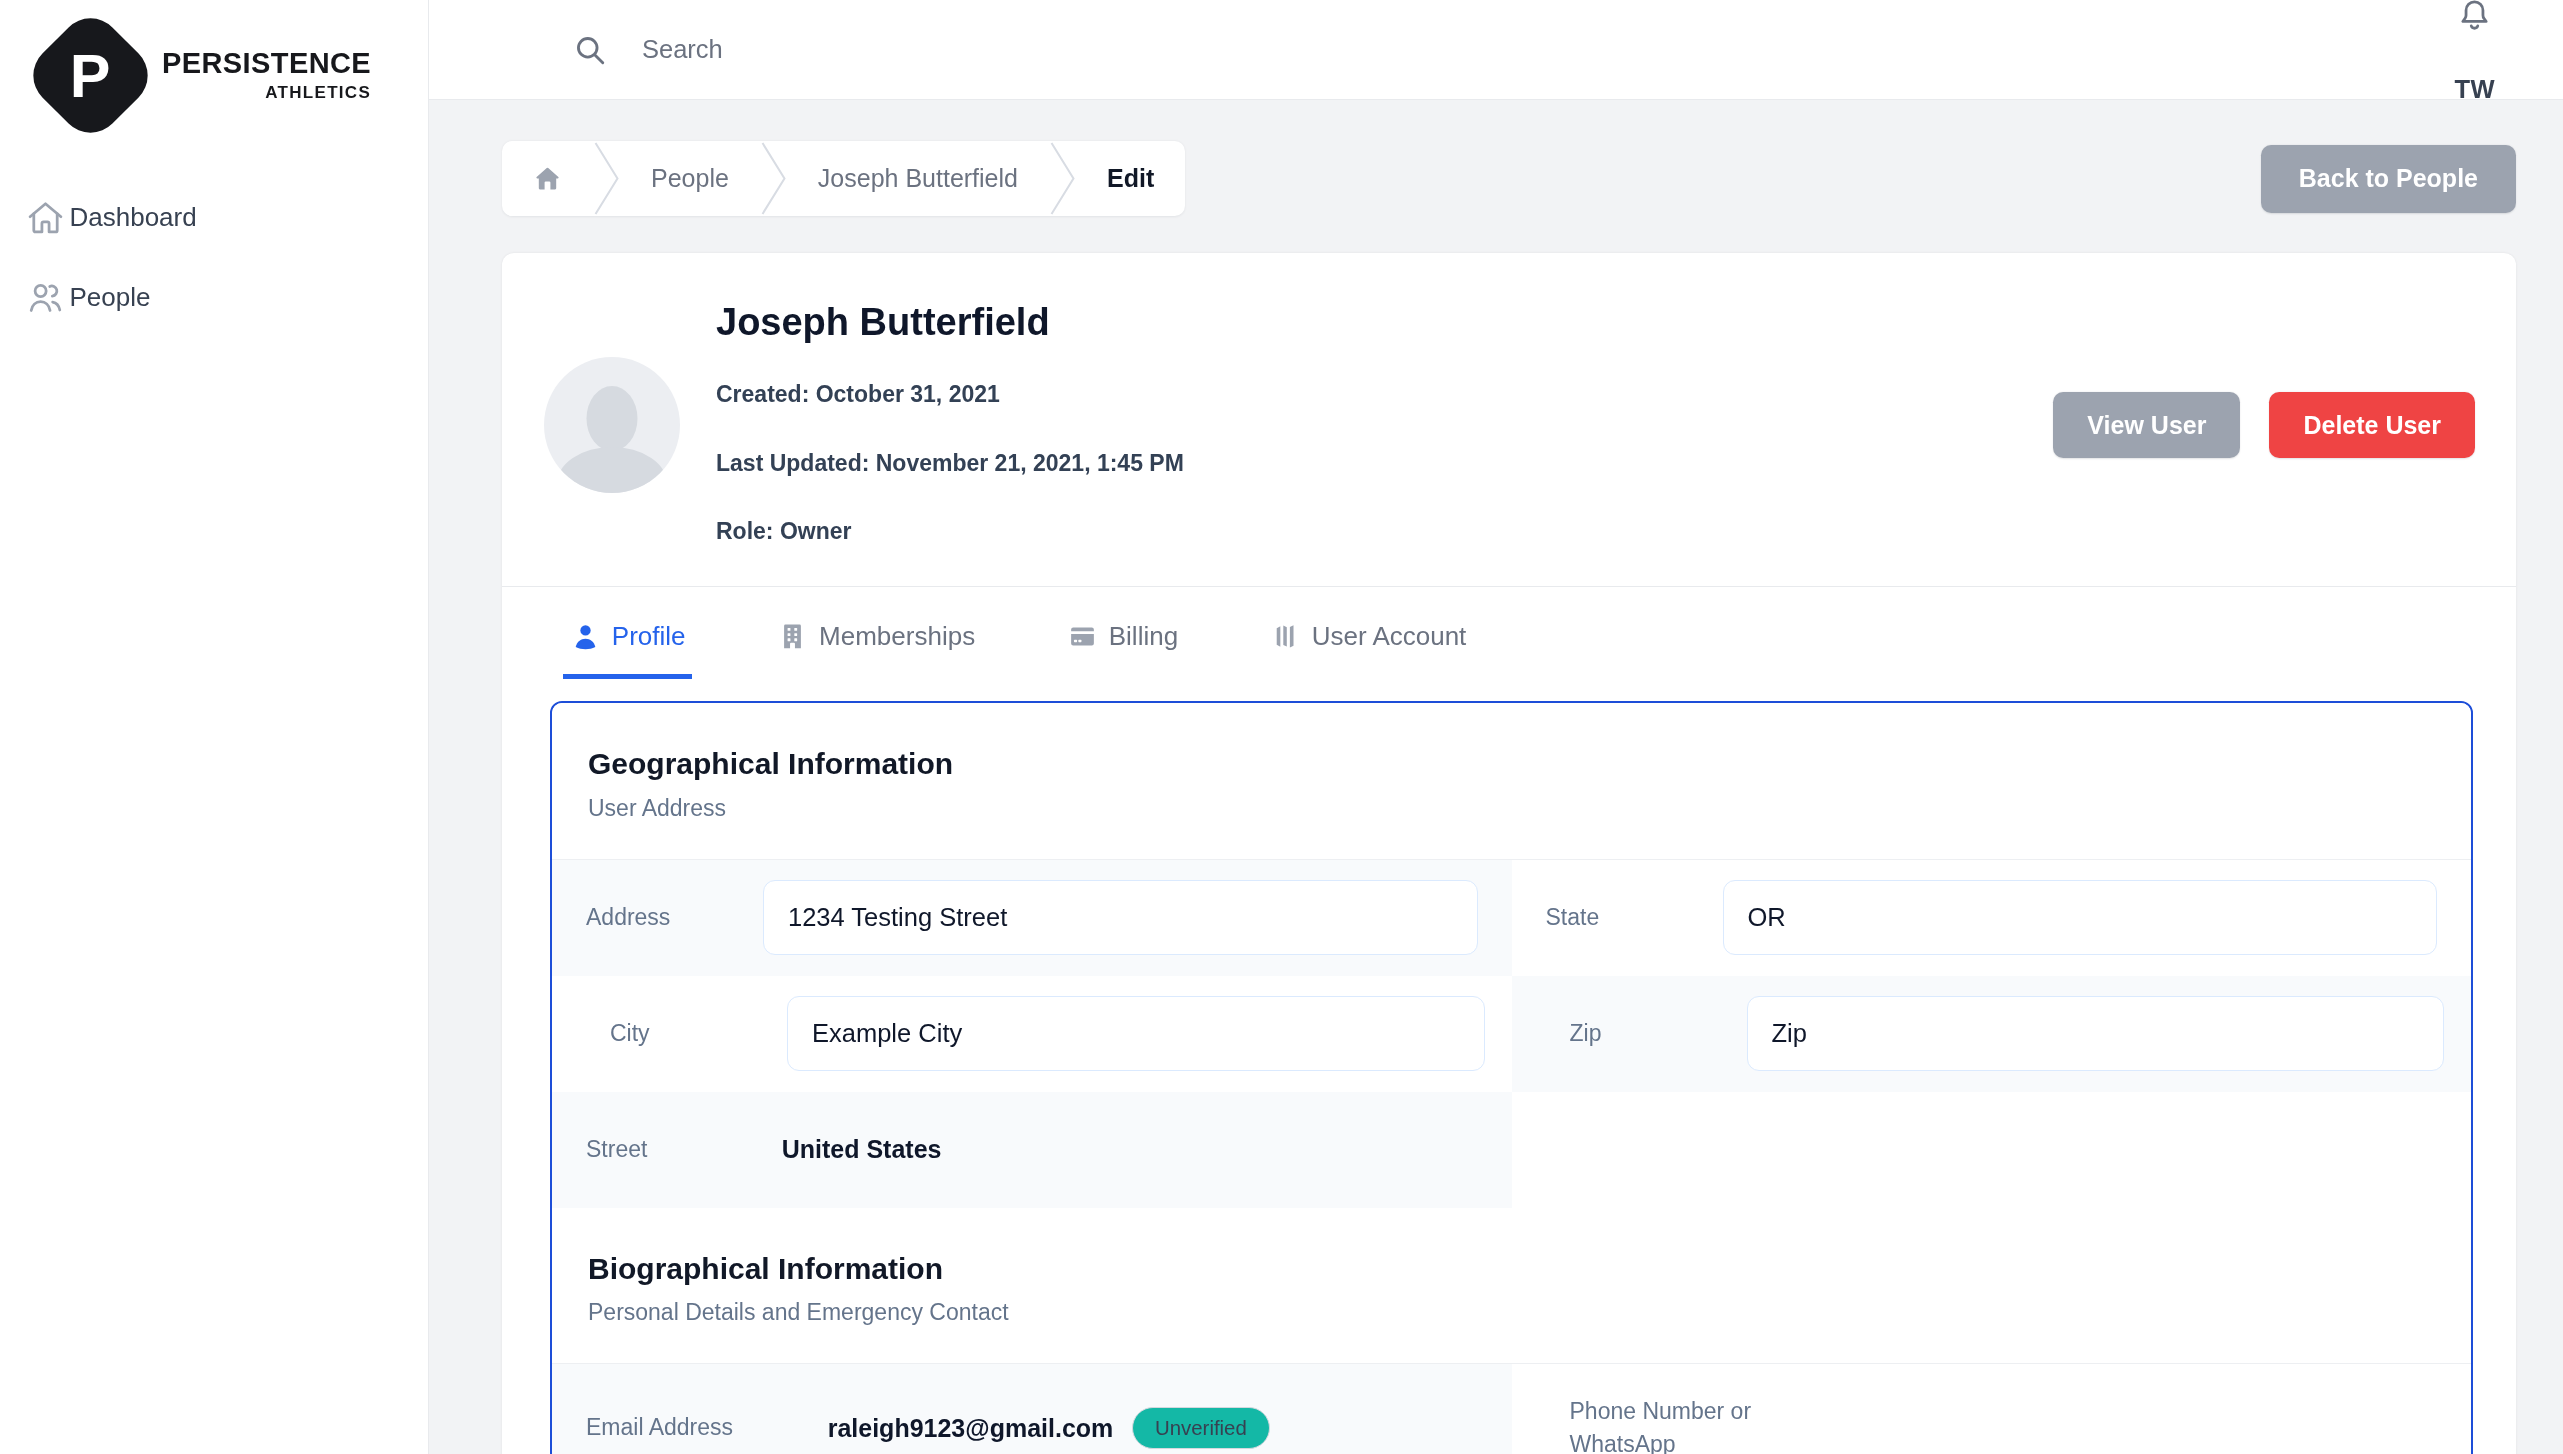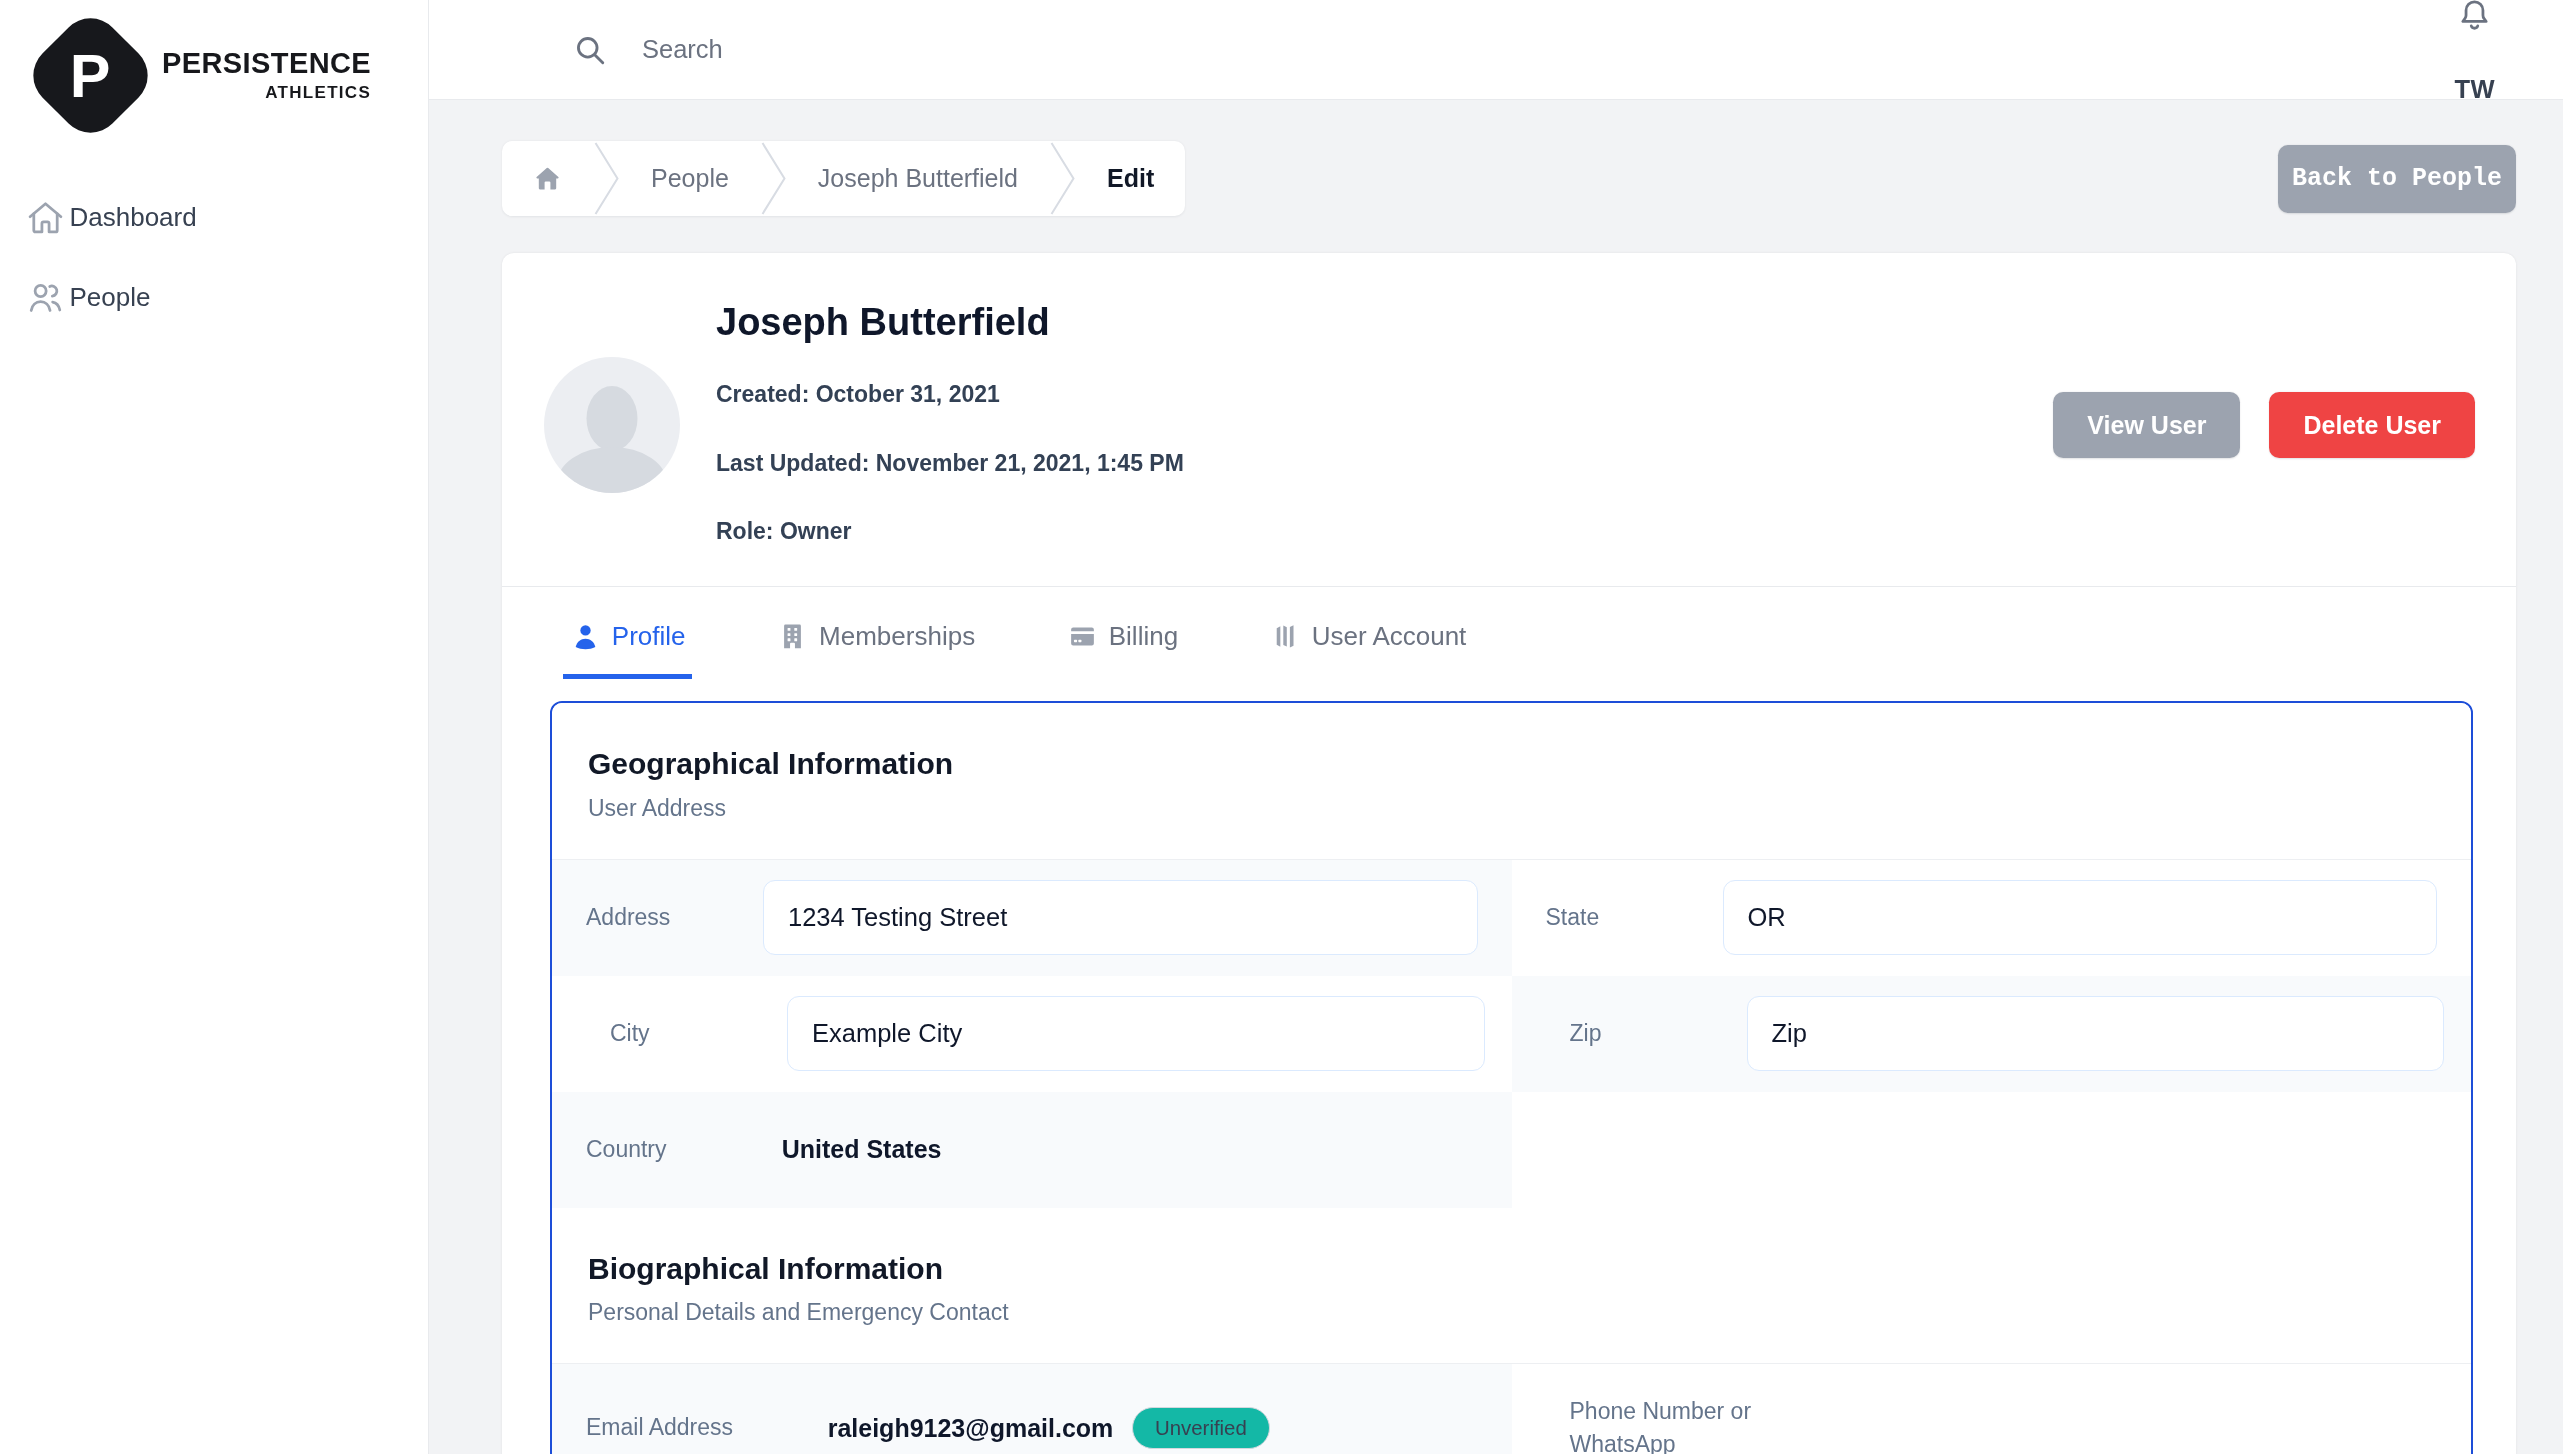--- a/index.html
+++ b/index.html
@@ -43,21 +43,21 @@
   .crumb { display:flex; align-items:center; padding:0 31px; height:100%; font-size:25px; color:#6B7280; cursor:pointer; }
   .crumb svg { width:29px; height:29px; color:#9CA3AF; }
   .crumb.current { color:#111827; font-weight:600; cursor:default; }
   .crumb-sep { height:75px; flex:none; }
 
   .btn { border:none; border-radius:10.2px; font-size:25px; font-weight:600; color:#fff;
          display:inline-flex; align-items:center; justify-content:center; cursor:pointer;
          box-shadow:0 0.9px 1.7px rgba(16,24,40,.12); font-family:inherit; }
   .btn-gray { background:#9CA3AF; }
   .btn-red  { background:#EF4444; }
-  .btn-back { height:68px; padding:0 14px;font-family:Liberation Mono, monospace; }
+  .btn-back { height:68px; padding:0 38px; }
 
   
   .card { margin-top:37px; background:#fff; border-radius:12px;
           box-shadow:0 0.9px 2.6px rgba(16,24,40,.08); min-height:1233px; }
   .card-header { display:flex; align-items:center; padding:48px 41px 36px 42px; }
   .avatar { width:136px; height:136px; border-radius:50%; background:#ECEEF2; position:relative;
             overflow:hidden; flex:none; }
   .avatar-head { position:absolute; left:50%; top:29px; transform:translateX(-50%);
                  width:51px; height:65px; border-radius:50%; background:#D6DAE0; }
   .avatar-body { position:absolute; left:50%; bottom:-29px; transform:translateX(-50%);
@@ -272,21 +272,21 @@
               </span>
           </div>
           <div class="cell right stripe">
             <span class="flabel">Zip</span>
             <span class="control">
                 <input class="tinput" readonly="" value="Zip" style="">
               </span>
           </div>
 
           <div class="cell stripe">
-            <span class="flabel">Country</span>
+            <span class="flabel">Street</span>
             <span class="control">
                 <span class="tvalue">United States</span>
               </span>
           </div>
           <div class="cell right"></div>
         </div>
 
         <div class="section-head">
           <div class="section-title">Biographical Information</div>
           <div class="section-sub">Personal Details and Emergency Contact</div>

